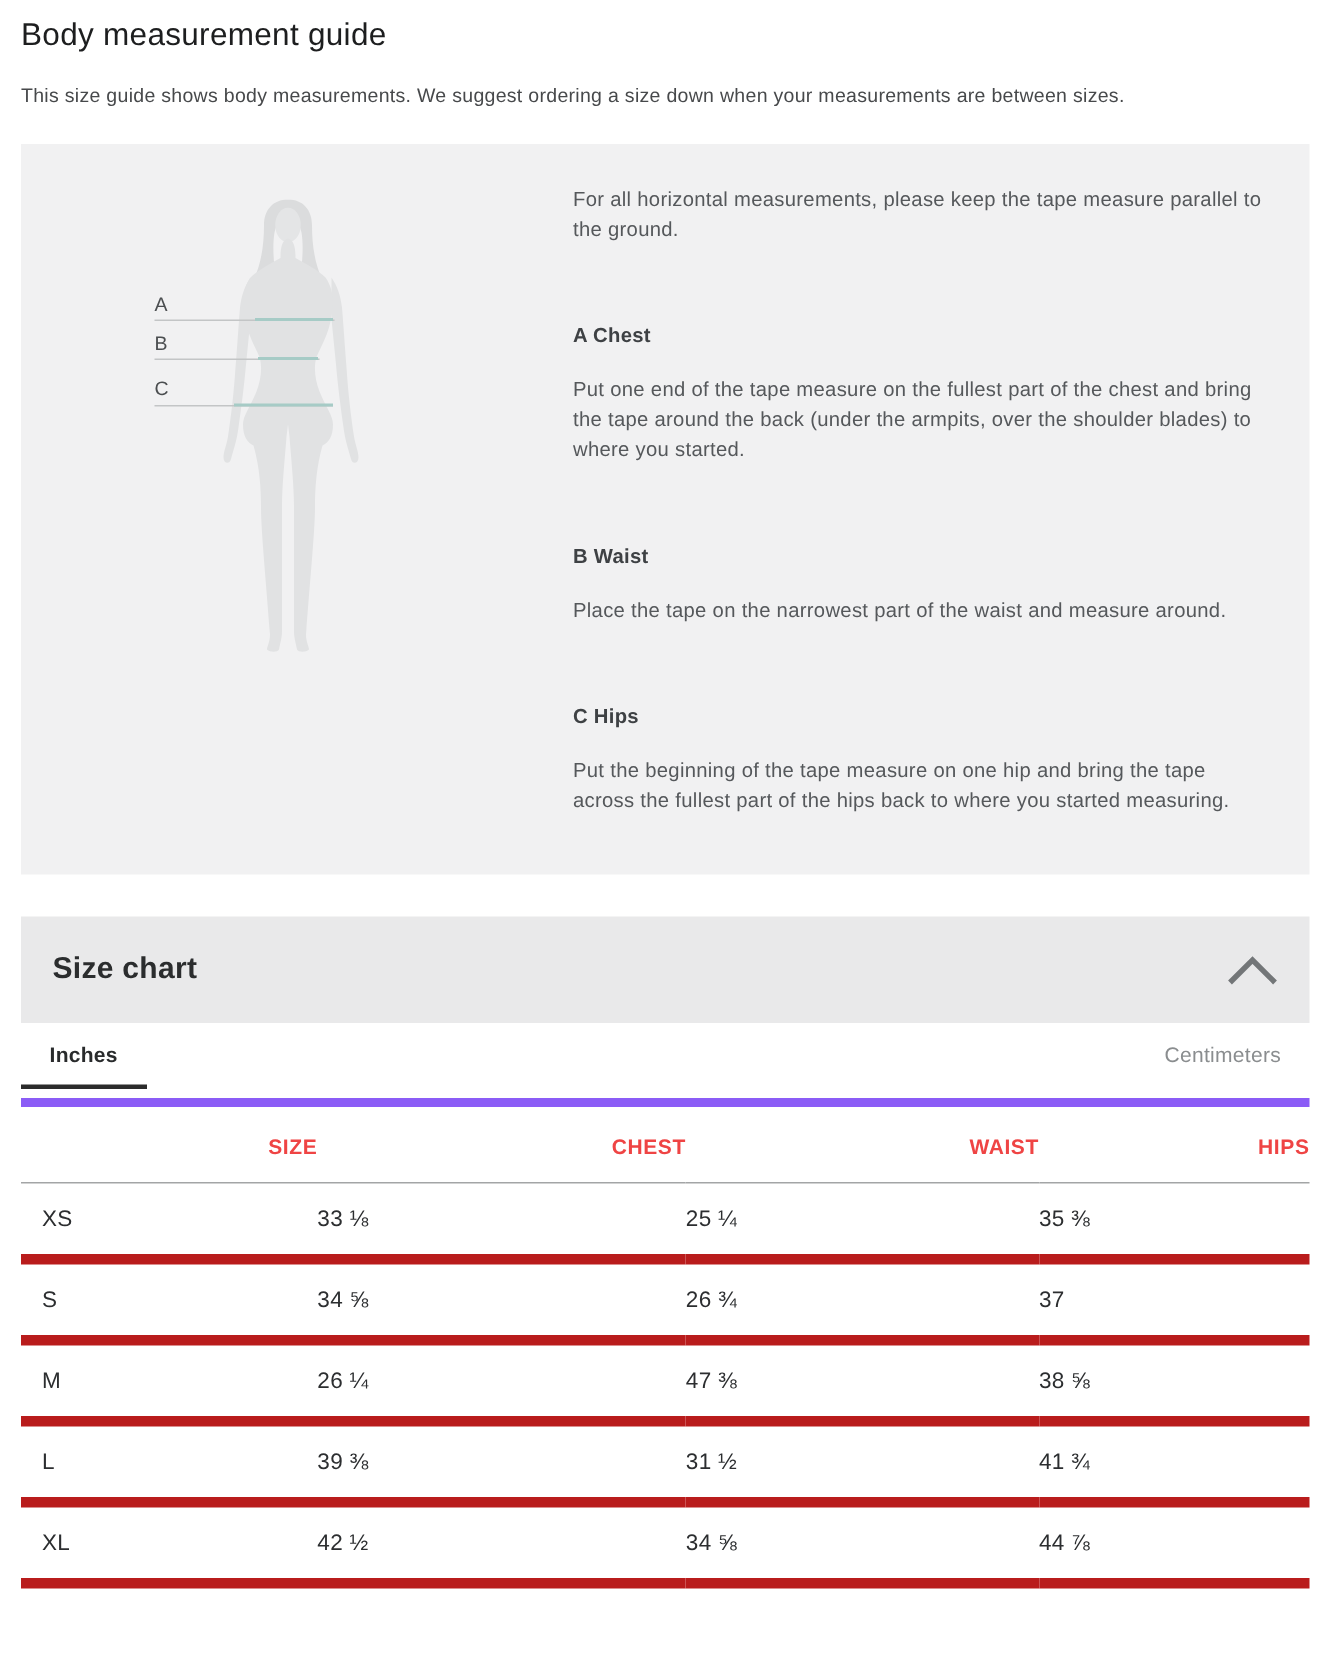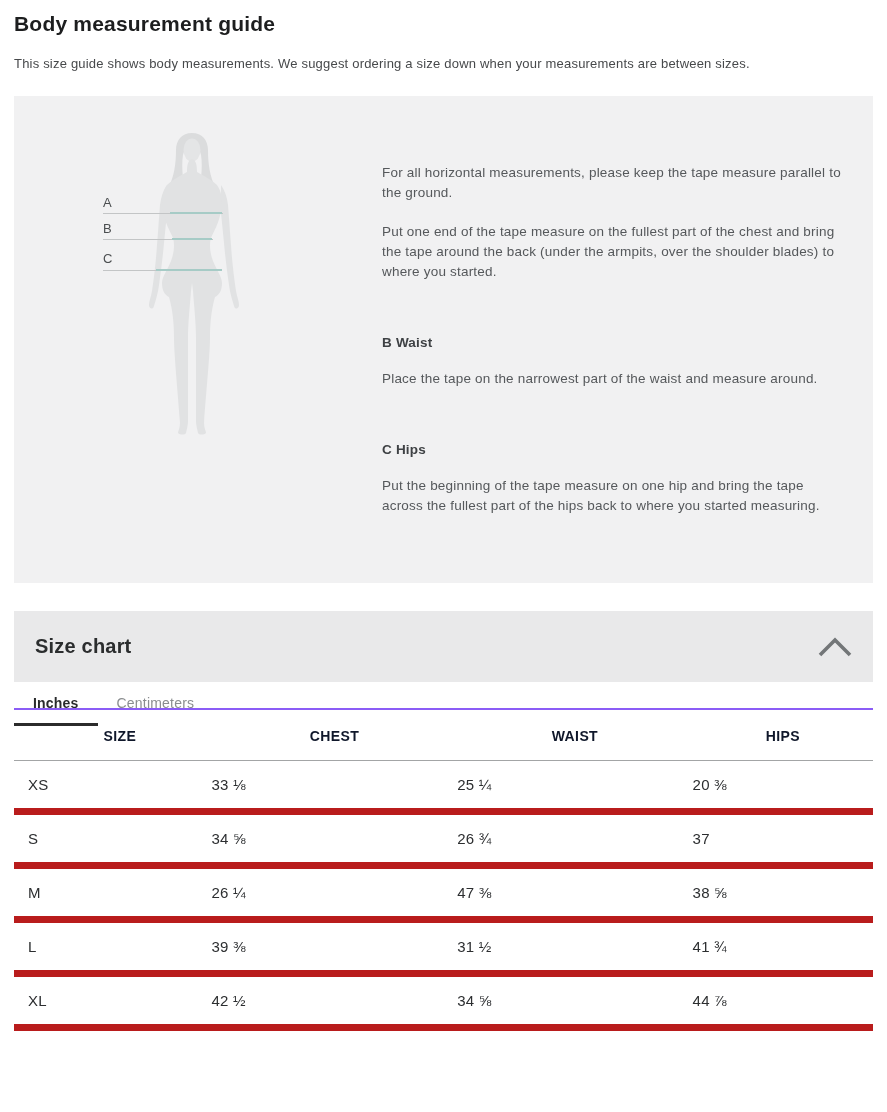--- a/index.html
+++ b/index.html
@@ -11,21 +11,21 @@
     font-family: "Liberation Sans", "DejaVu Sans", sans-serif;
     color: #2b2d2f;
     position: relative;
   }
   .page { padding-top: 12px; }
 
   
   .page-title {
     margin-left: 14px;
     font-size: 21px;
-    font-weight: 700;
+    font-weight: 400;
     letter-spacing: 0.2px;
     color: #1d1e1f;
   }
   .page-subtitle {
     margin: 20px 14px 0 14px;
     font-size: 13px;
     letter-spacing: 0.2px;
     color: #47494b;
   }
 
@@ -53,21 +53,20 @@
     left: 368px;
     top: 0;
     width: 460px;
     padding-top: 27px;
   }
   .guide-intro, .guide-para {
     font-size: 13.5px;
     line-height: 20px;
     letter-spacing: 0.2px;
     color: #55585b;
-    margin-top: 40px;
   }
   .guide-heading {
     margin-top: 53px;
     font-size: 13.5px;
     font-weight: 700;
     letter-spacing: 0.2px;
     color: #3e4144;
   }
   .guide-para { margin-top: 19px; }
 
@@ -97,23 +96,24 @@
     font-weight: 700;
     letter-spacing: 0.2px;
     color: #2b2d2e;
   }
   .chevron-icon { display: block; }
 
   
   .tabs {
     margin-left: 14px;
     width: 859px;
-    height: 28px;
+    height: 56px;
     display: flex;
-    border-bottom: 2px solid #8b5cf6;
+    border-bottom: 6px solid #8b5cf6;
+    justify-content: space-between;
   }
   .tab {
     height: 44px;
     display: flex;
     align-items: center;
     padding: 0 19px;
     font-size: 14px;
     letter-spacing: 0.2px;
     color: #8a8d8f;
     cursor: pointer;
@@ -130,25 +130,25 @@
     margin-left: 14px;
     width: 859px;
     border-collapse: collapse;
     table-layout: fixed;
   }
   .size-table col.c1 { width: 23%; }
   .size-table col.c2 { width: 28.6%; }
   .size-table col.c3 { width: 27.4%; }
   .size-table col.c4 { width: 21%; }
   .size-table th {
-    text-align: center;
+    text-align: right;
     font-size: 14px;
     font-weight: 700;
     letter-spacing: 0.4px;
-    color: #0f172a;
+    color: #ef4444;
     padding: 18px 0 16px 0;
     border-bottom: 1px solid #a3a5a6;
   }
   .size-table td {
     font-size: 15px;
     letter-spacing: 0.2px;
     color: #2c2e30;
     padding: 15px 0;
     border-bottom: 7px solid #b91c1c;
   }
@@ -184,20 +184,21 @@
       <div class="m-line-accent" style="left:158px; top:142px; width:40px"></div>
 
       <span class="m-label" style="left:89px; top:155px">C</span>
       <div class="m-line" style="left:89px; top:174px; width:119px"></div>
       <div class="m-line-accent" style="left:142px; top:173px; width:66px"></div>
     </div>
 
     <div class="guide-text">
       <p class="guide-intro">For all horizontal measurements, please keep the tape measure parallel to the ground.</p>
 
+      <h3 class="guide-heading">A Chest</h3>
       <p class="guide-para">Put one end of the tape measure on the fullest part of the chest and bring the tape around the back (under the armpits, over the shoulder blades) to where you started.</p>
 
       <h3 class="guide-heading">B Waist</h3>
       <p class="guide-para">Place the tape on the narrowest part of the waist and measure around.</p>
 
       <h3 class="guide-heading">C Hips</h3>
       <p class="guide-para">Put the beginning of the tape measure on one hip and bring the tape across the fullest part of the hips back to where you started measuring.</p>
     </div>
   </section>
 
@@ -227,21 +228,21 @@
         <th>CHEST</th>
         <th>WAIST</th>
         <th>HIPS</th>
       </tr>
     </thead>
     <tbody>
       <tr>
         <td>XS</td>
         <td>33 ⅛</td>
         <td>25 ¼</td>
-        <td>20 ⅜</td>
+        <td>35 ⅜</td>
       </tr>
       <tr>
         <td>S</td>
         <td>34 ⅝</td>
         <td>26 ¾</td>
         <td>37</td>
       </tr>
       <tr>
         <td>M</td>
         <td>26 ¼</td>

